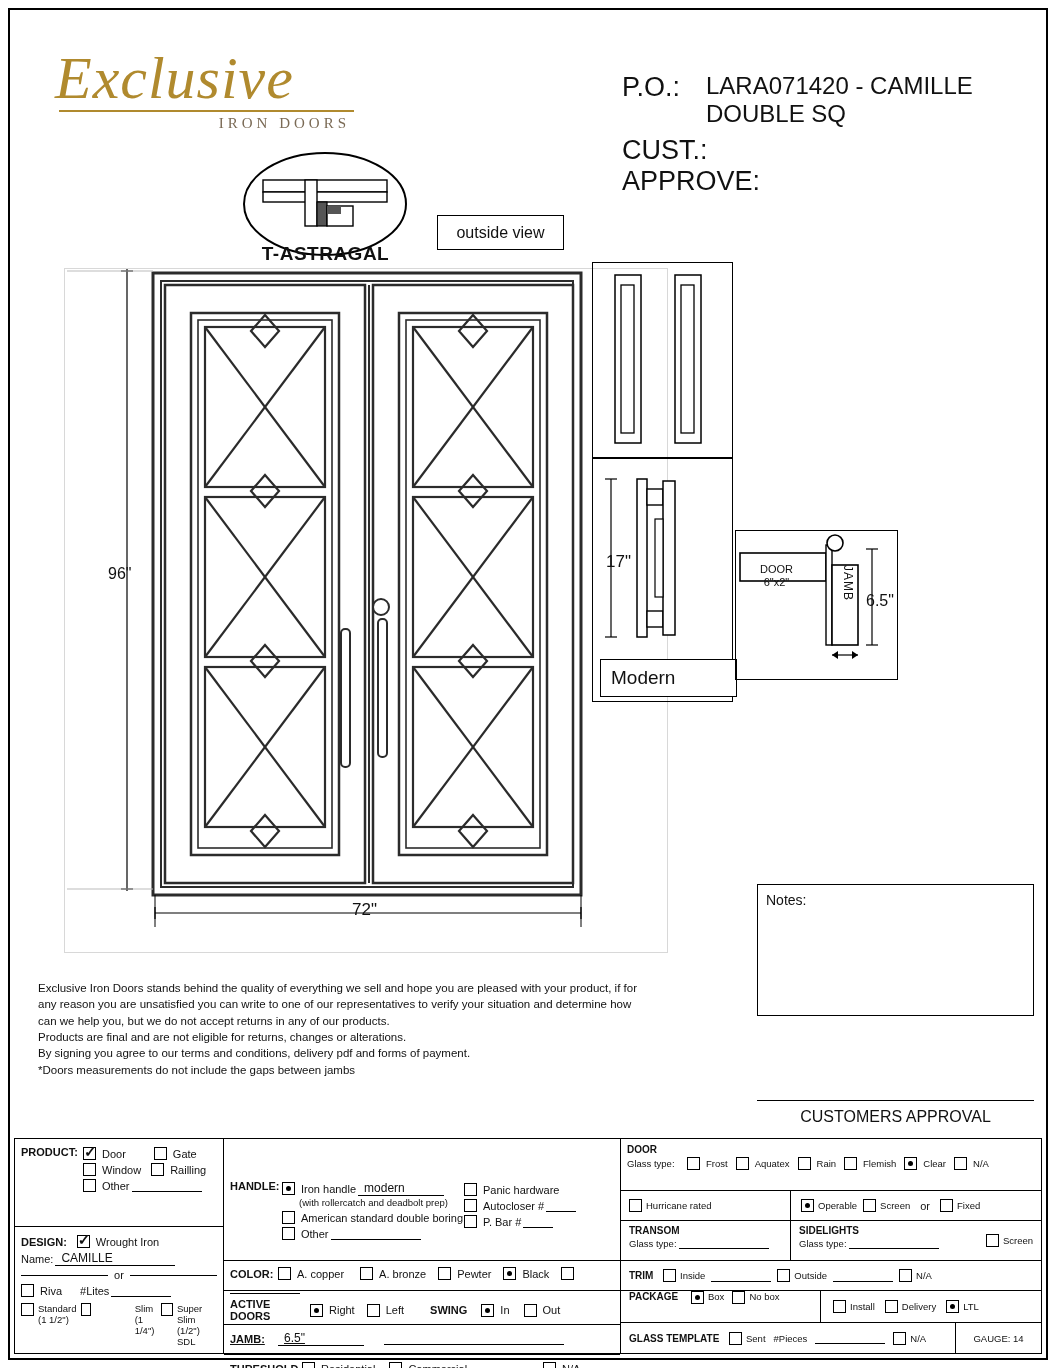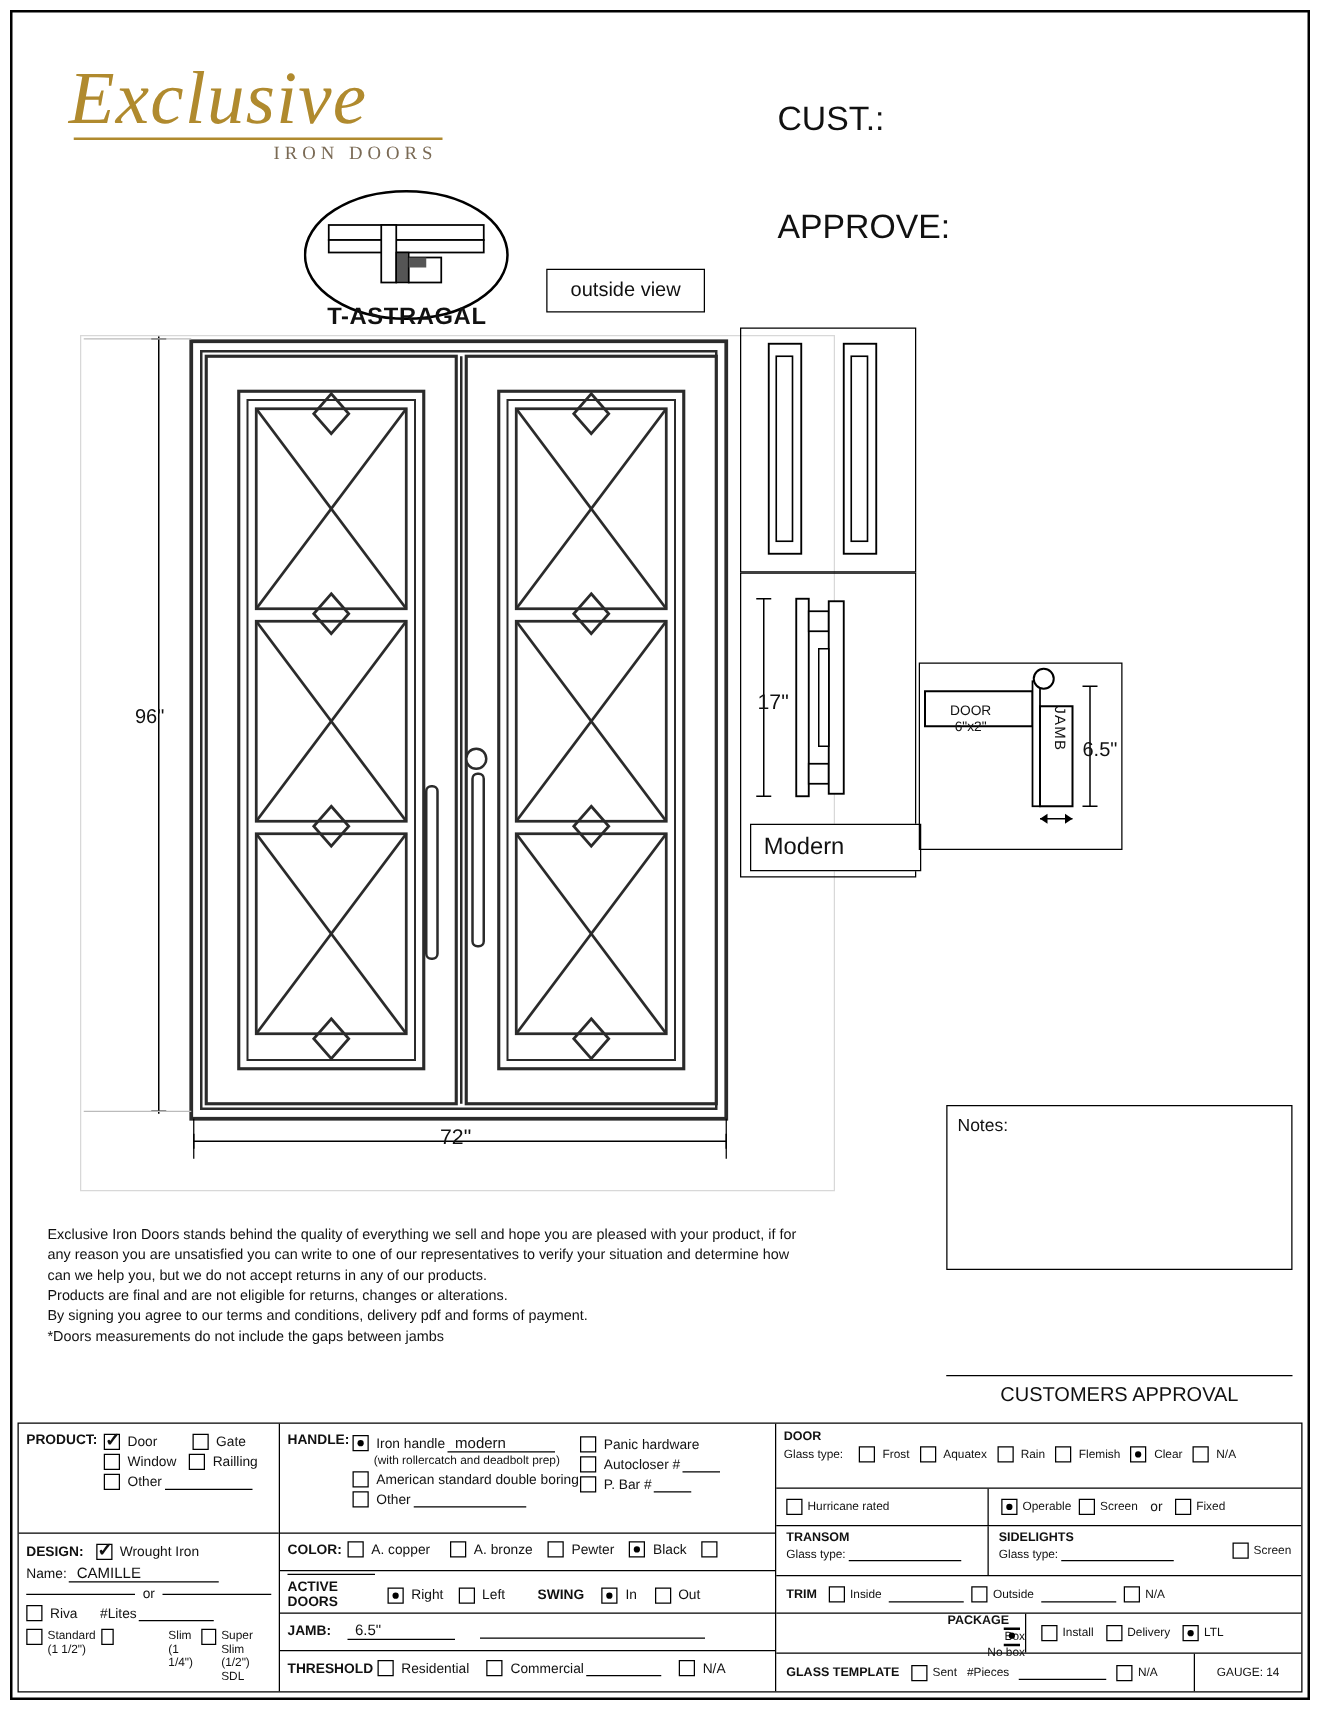--- a/index.html
+++ b/index.html
@@ -127,20 +127,24 @@
 
 <div class="page-border"></div>
 
 <div class="logo">
   <div class="logo-script">Exclusive</div>
   <div class="logo-rule"></div>
   <div class="logo-sub">IRON DOORS</div>
 </div>
 
 <div class="po-block">
+  <div class="po-row">
+    <div class="po-label">P.O.:</div>
+    <div class="po-value" style="max-width:290px;">LARA071420 - CAMILLE DOUBLE SQ</div>
+  </div>
   <div class="po-row" style="margin-top:8px;">
     <div class="po-label">CUST.:</div>
     <div class="po-value"></div>
   </div>
 </div>
 <div class="approve">APPROVE:</div>
 
 <div class="astragal-wrap">
   <svg width="165" height="105" viewBox="0 0 165 105">
     <ellipse cx="82" cy="52" rx="81" ry="51" fill="none" stroke="#000" stroke-width="2"></ellipse>
@@ -356,21 +360,21 @@
           <div>
             <div class="txt-sm">Super Slim</div>
             <div class="txt-sm">(1/2") SDL</div>
           </div>
         </div>
       </div>
     </div>
   </div>
 
   <div class="col c2">
-    <div class="sec" style="height:88px;">
+    <div class="sec" style="height:88px;margin-top:34px;">
       <div class="flexrow">
         <div class="lbl" style="width:52px;padding-top:2px;">HANDLE:</div>
         <div style="flex:1;">
           <div class="row">
             <span class="cb dot"></span>
             <span class="txt">Iron handle</span>
             <span class="val-ul" style="min-width:86px;">modern</span>
           </div>
           <div class="txt-sm" style="margin-left:17px;margin-top:-2px;">(with rollercatch and deadbolt prep)</div>
           <div class="row">
@@ -435,21 +439,21 @@
         <span style="width:10px;"></span>
         <span class="cb dot"></span>
         <span class="txt">In</span>
         <span style="width:10px;"></span>
         <span class="cb"></span>
         <span class="txt">Out</span>
       </div>
     </div>
 
     <div class="sec" style="height:30px;">
-      <div class="row" style="margin:1px 0;">
+      <div class="row" style="margin:1px 0;text-decoration:underline;">
         <span class="lbl" style="width:46px;">JAMB:</span>
         <span class="val-ul" style="min-width:86px;">6.5"</span>
         <span style="width:16px;"></span>
         <span class="ul" style="min-width:180px;"></span>
       </div>
     </div>
 
     <div class="sec" style="height:34px;">
       <div class="row" style="margin:2px 0;">
         <span class="lbl" style="width:70px;">THRESHOLD</span>
@@ -537,21 +541,21 @@
       <span class="txt-sm">Inside</span>
       <span class="ul w60" style="margin:0 6px;"></span>
       <span class="cb"></span>
       <span class="txt-sm">Outside</span>
       <span class="ul w60" style="margin:0 6px;"></span>
       <span class="cb"></span>
       <span class="txt-sm">N/A</span>
     </div>
 
     <div class="sec" style="height:32px;padding:0;display:flex;">
-      <div style="width:200px;border-right:1.5px solid #000;display:flex;align-items:flex-end;padding-left:8px;flex-direction:column;">
+      <div style="width:200px;border-right:1.5px solid #000;display:flex;align-items:flex-start;padding-left:8px;">
         <span class="lbl-sm" style="width:62px;">PACKAGE</span>
         <span class="cb dot"></span>
         <span class="txt-sm">Box</span>
         <span style="width:8px;"></span>
         <span class="cb"></span>
         <span class="txt-sm">No box</span>
       </div>
       <div style="flex:1;display:flex;align-items:center;padding-left:12px;">
         <span class="cb"></span>
         <span class="txt-sm">Install</span>

